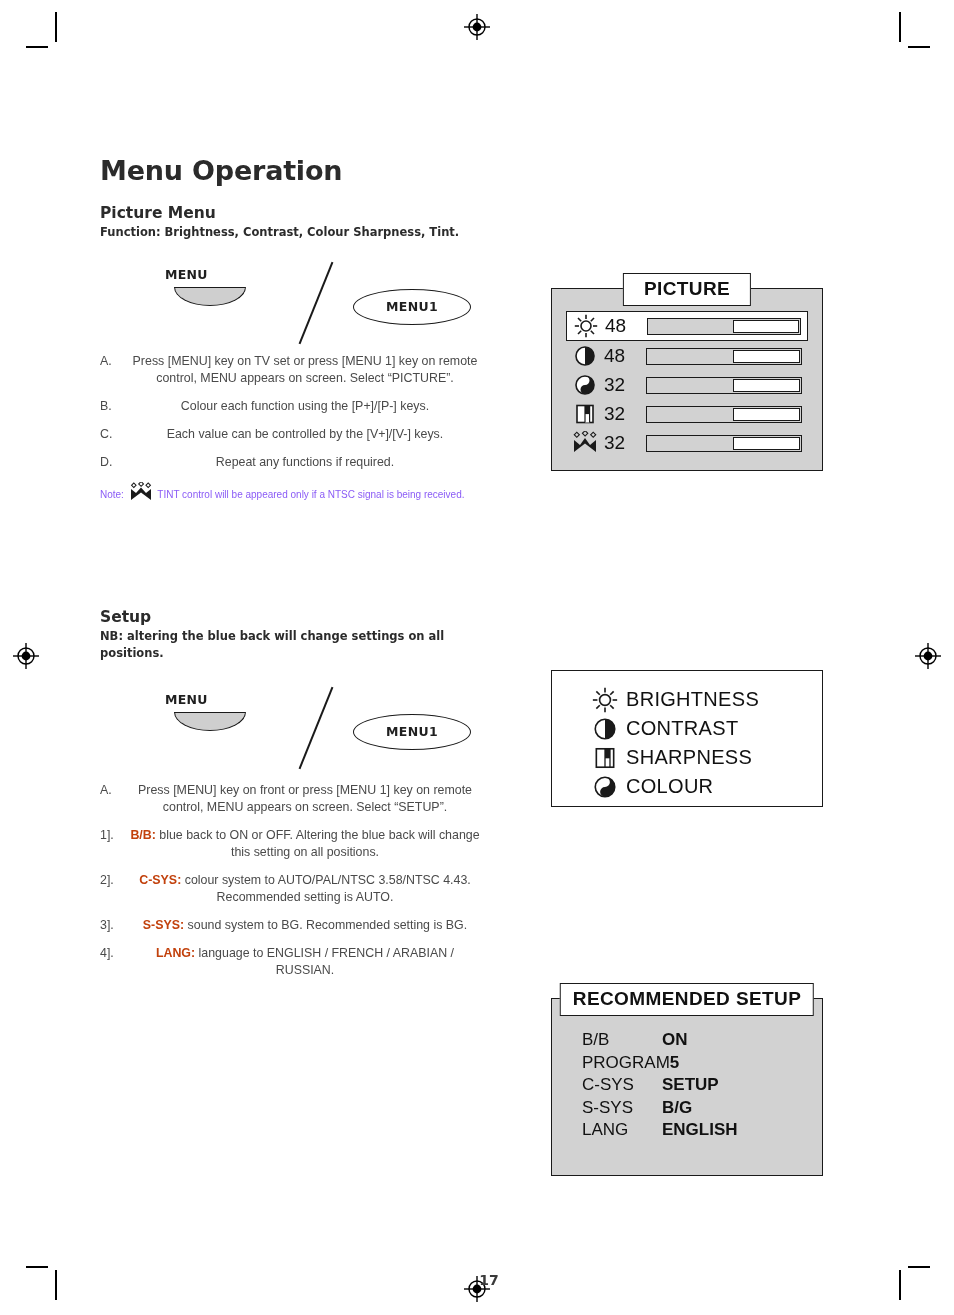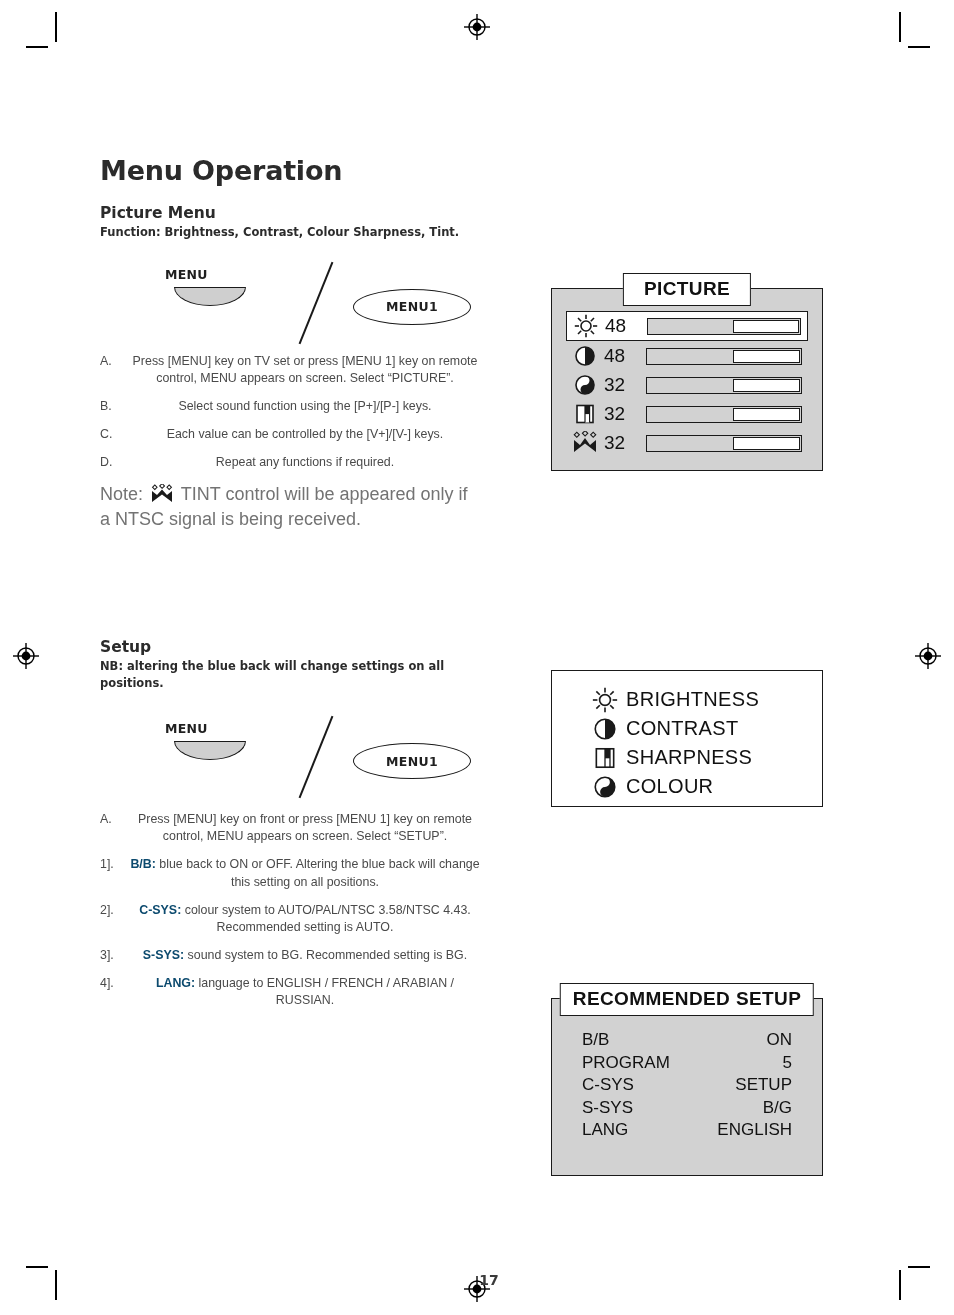--- a/index.html
+++ b/index.html
@@ -85,26 +85,26 @@
   .steps { margin-top: 14px; }
   .step {
     display: flex;
     font-size: 12.4px;
     line-height: 1.38;
     color: #4a4a4a;
     margin-bottom: 11px;
   }
   .step-marker { width: 30px; flex: 0 0 30px; }
   .step-body { flex: 1; text-align: center; }
-  .step-body b { color: #0c4a6e; font-weight: bold; }
+  .step-body b { color: #c2410c; font-weight: bold; }
 
   .note-block {
-    font-size: 18px;
+    font-size: 10px;
     line-height: 1.38;
-    color: #737373;
+    color: #8b5cf6;
     margin-top: 8px;
   }
   .inline-tint { display: inline-block; vertical-align: -4px; margin: 0 3px; }
 
   
   .osd { position: absolute; }
   .osd-panel {
     position: relative;
     background: #d2d2d2;
     border: 1.8px solid #1a1a1a;
@@ -194,21 +194,21 @@
   .setup-rows { padding: 30px 30px 12px 30px; }
   .setup-row {
     display: flex;
     justify-content: space-between;
     font-size: 17px;
     color: #111;
     line-height: 1.33;
     font-family: "Liberation Sans", sans-serif;
   }
   .setup-key { text-align: left; }
-  .setup-val { width: 130px; text-align: right; }
+  .setup-val { width: 130px; text-align: left; font-weight: bold; }
 
   
   .page-number {
     position: absolute;
     left: 0; right: 0;
     top: 1272px;
     text-align: center;
     font-size: 14px;
     font-weight: bold;
     color: #3a3a3a;
@@ -272,21 +272,21 @@
       </div>
     </div>
 
     <div class="steps">
       <div class="step">
         <span class="step-marker">A.</span>
         <span class="step-body">Press [MENU] key on TV set or press [MENU 1] key on remote control, MENU appears on screen. Select “PICTURE”.</span>
       </div>
       <div class="step">
         <span class="step-marker">B.</span>
-        <span class="step-body">Select sound function using the [P+]/[P-] keys.</span>
+        <span class="step-body">Colour each function using the [P+]/[P-] keys.</span>
       </div>
       <div class="step">
         <span class="step-marker">C.</span>
         <span class="step-body">Each value can be controlled by the [V+]/[V-] keys.</span>
       </div>
       <div class="step">
         <span class="step-marker">D.</span>
         <span class="step-body">Repeat any functions if required.</span>
       </div>
     </div>

